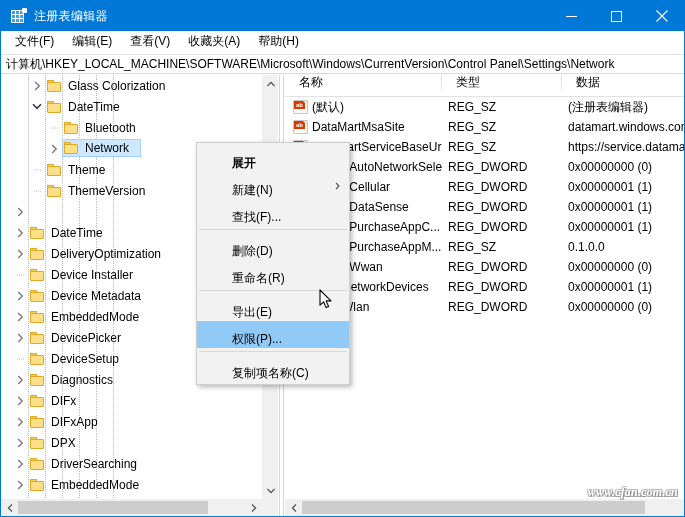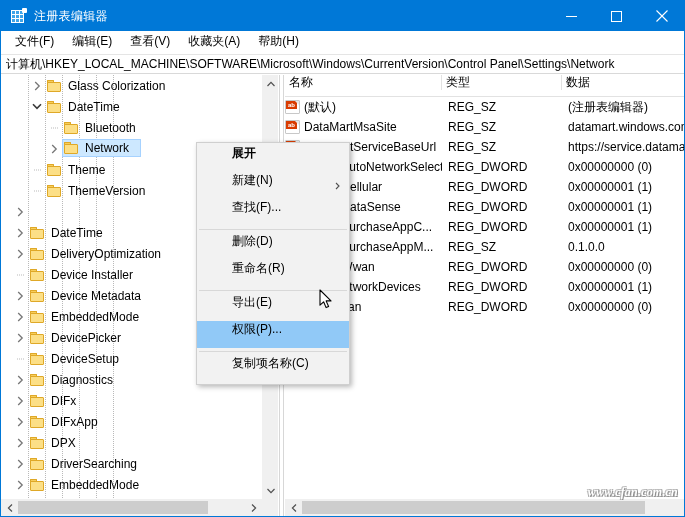--- a/index.html
+++ b/index.html
@@ -255,21 +255,21 @@
     position: absolute;
     left: 0; top: 0;
     width: 399px; height: 22px;
     background: #ffffff;
     border-bottom: 1px solid #e2e2e2;
     display: flex;
   }
   .col-head {
     height: 15px;
     display: flex; align-items: center;
-    padding-left: 4px;
+    padding-left: 14px;
     font-size: 12px;
     color: #000;
     border-right: 1px solid #e2e2e2;
     white-space: nowrap;
   }
   #col-name { width: 157px; }
   #col-type { width: 120px; }
   #col-data { width: 122px; border-right: none; }
 
   #list-body {
@@ -281,21 +281,21 @@
   .list-row {
     height: 20px;
     display: flex;
     align-items: center;
     white-space: nowrap;
     font-size: 12px;
   }
   .cell-name {
     width: 157px;
     display: flex; align-items: center;
-    padding-left: 0;
+    padding-left: 8px;
     overflow: hidden;
   }
   .cell-type { width: 120px; padding-left: 6px; overflow: hidden; }
   .cell-data { width: 122px; padding-left: 6px; overflow: hidden; }
 
   .vicon {
     width: 15px; height: 14px;
     flex: none;
     margin-right: 4px;
     position: relative;
@@ -344,21 +344,21 @@
     width: 154px;
     background: #f2f2f2;
     border: 1px solid #cfcfcf;
     box-shadow: 2px 2px 5px rgba(0,0,0,.28);
     padding: 2px 0;
     z-index: 50;
   }
   .ctx-item {
     height: 27px;
     display: flex;
-    align-items: flex-start;
+    align-items: flex-end;
     padding-left: 35px;
     font-size: 12px;
     color: #000;
     position: relative;
     white-space: nowrap;
   }
   .ctx-item.bold { font-weight: bold; }
   .ctx-item.highlighted { background: #91c9f7; }
   .ctx-sep {
     height: 1px;

